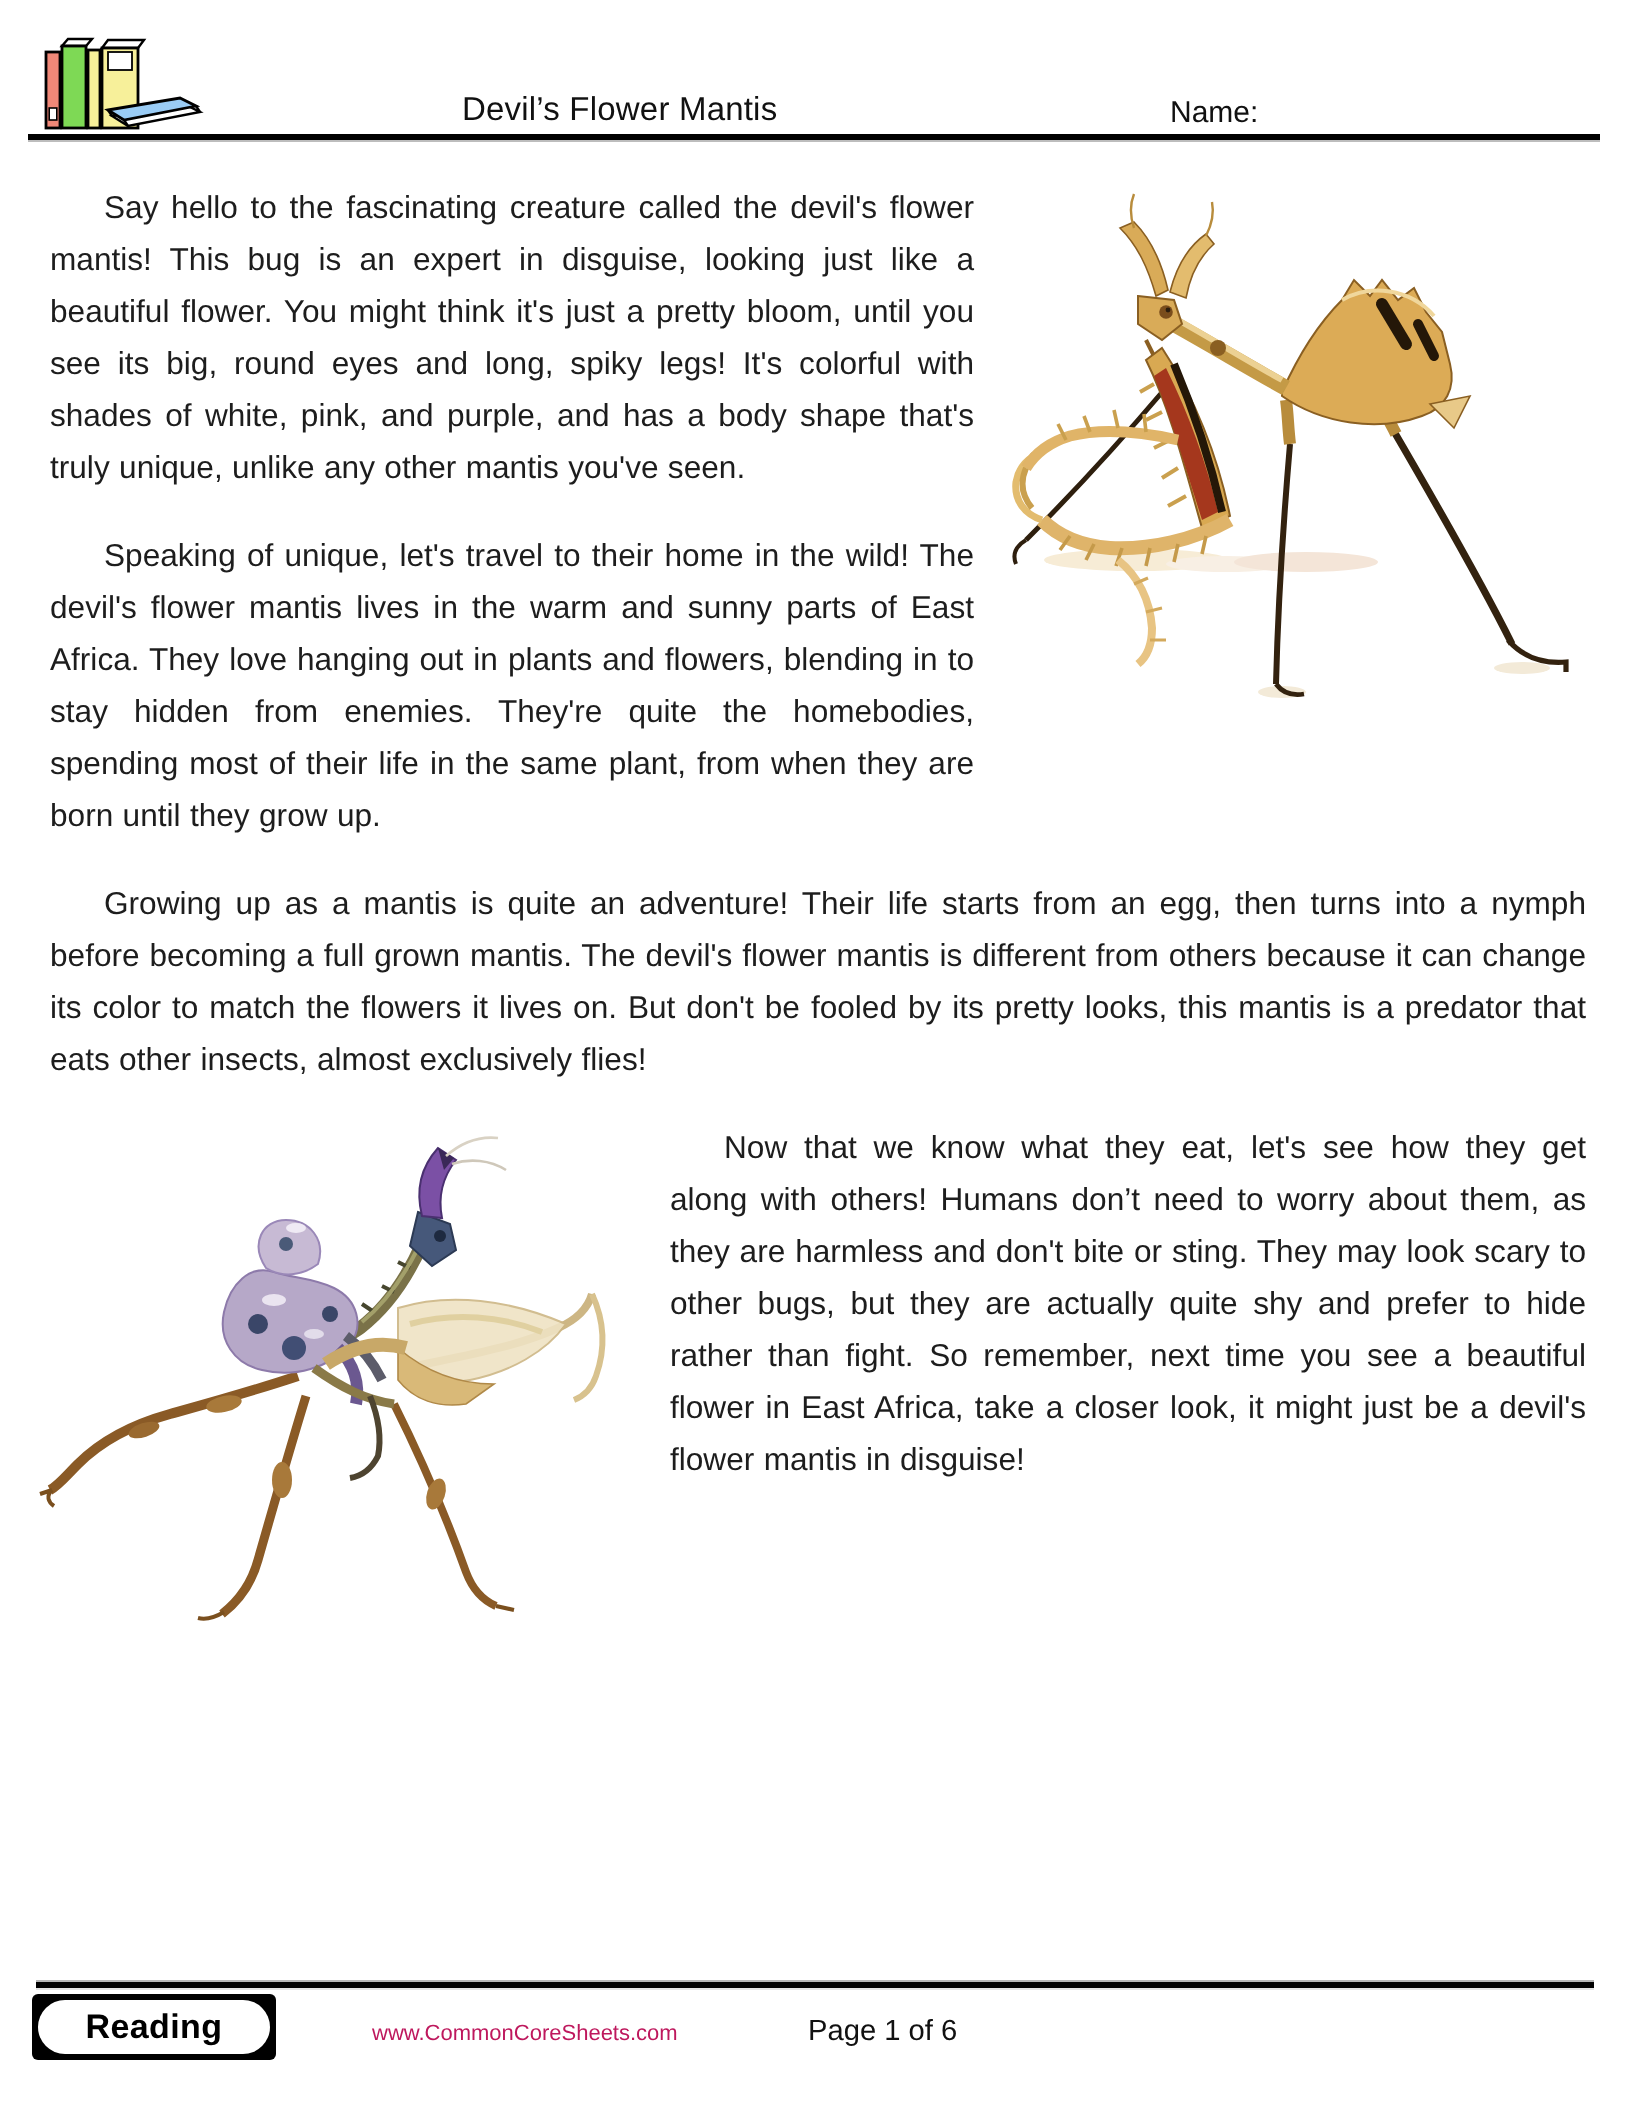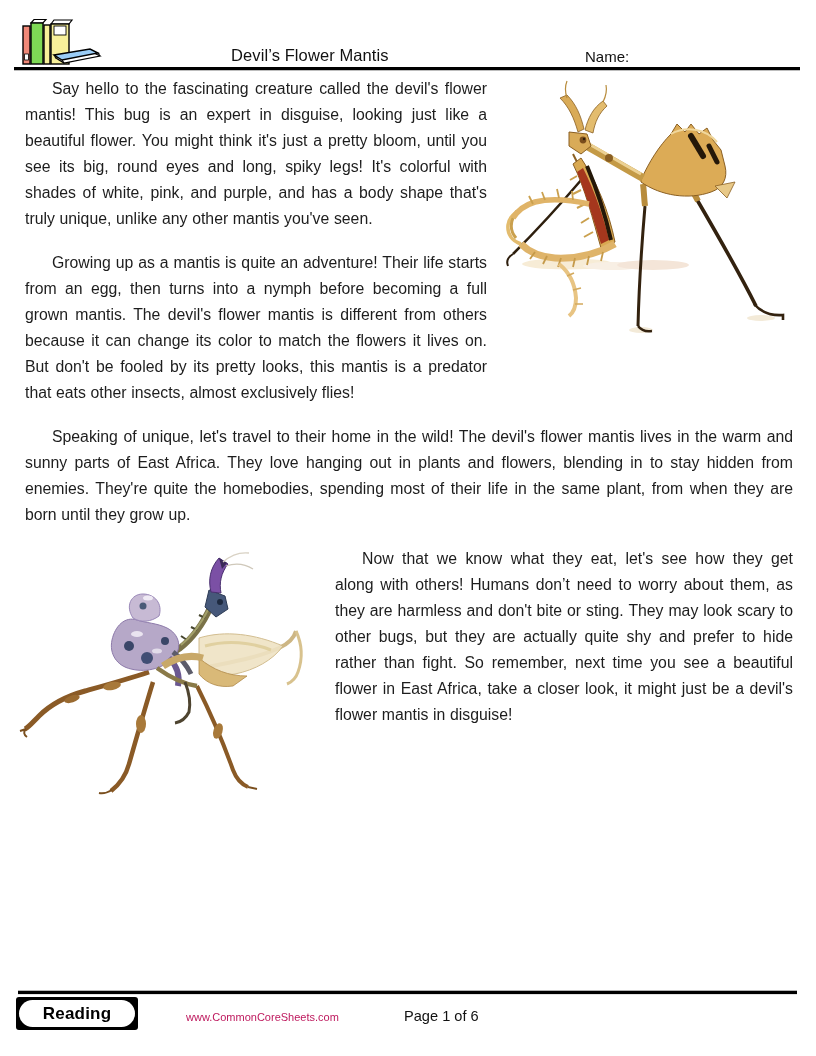--- a/index.html
+++ b/index.html
@@ -13,21 +13,21 @@
   .title{
     position:absolute;left:231px;top:46px;font-size:16.5px;font-weight:500;
     letter-spacing:.1px;color:#111;white-space:nowrap;
   }
   .name-label{position:absolute;left:585px;top:48px;font-size:15px;color:#111;text-align:center;}
   .header-rule{
     position:absolute;left:14px;top:67px;width:786px;height:4px;
     background:linear-gradient(to bottom,#000 0 3px,#bdbdbd 3px 4px);
   }
   
-  .content{position:absolute;left:25px;top:76px;width:768px;}
+  .content{position:absolute;left:25px;top:92px;width:768px;}
   .content p{
     margin:0 0 18px 0;font-size:15.8px;line-height:26px;text-align:justify;
     text-indent:27px;word-spacing:.3px;
   }
   .img-float-right{float:right;width:300px;height:287px;margin-left:6px;}
   .img-float-left{float:left;width:306px;height:258px;margin:0 12px 2px -8px;}
   .img-float-right svg,.img-float-left svg{display:block;}
   
   .footer-rule{
     position:absolute;left:18px;top:990px;width:779px;height:5px;
@@ -128,22 +128,22 @@
         <path d="M96,128 C78,124 58,122 42,126 c-10,3 -17,8 -22,16" stroke="#e0b468" stroke-width="5.5" fill="none"></path>
         <path d="M80,124 l-1,-9 M66,122 l-2,-9 M52,124 l-3,-8 M40,128 l-4,-8" stroke="#caa04e" stroke-width="1.8"></path>
         <path d="M20,142 c-3,7 -2,14 3,20" stroke="#caa04e" stroke-width="3" fill="none"></path>
 
         <path d="M66,188 c10,8 16,20 17,34 c0,8 -2,14 -7,18" stroke="#e8c483" stroke-width="4" fill="none"></path>
         <path d="M74,200 l7,-3 M80,214 l8,-2 M82,228 l8,0" stroke="#d3a95c" stroke-width="1.6"></path>
       </svg>
     </div>
 
     <p>Say hello to the fascinating creature called the devil's flower mantis! This bug is an expert in disguise, looking just like a beautiful flower. You might think it's just a pretty bloom, until you see its big, round eyes and long, spiky legs! It's colorful with shades of white, pink, and purple, and has a body shape that's truly unique, unlike any other mantis you've seen.</p>
+    <p>Speaking of unique, let's travel to their home in the wild! The devil's flower mantis lives in the warm and sunny parts of East Africa. They love hanging out in plants and flowers, blending in to stay hidden from enemies. They're quite the homebodies, spending most of their life in the same plant, from when they are born until they grow up.</p>
     <p>Growing up as a mantis is quite an adventure! Their life starts from an egg, then turns into a nymph before becoming a full grown mantis. The devil's flower mantis is different from others because it can change its color to match the flowers it lives on. But don't be fooled by its pretty looks, this mantis is a predator that eats other insects, almost exclusively flies!</p>
-    <p>Speaking of unique, let's travel to their home in the wild! The devil's flower mantis lives in the warm and sunny parts of East Africa. They love hanging out in plants and flowers, blending in to stay hidden from enemies. They're quite the homebodies, spending most of their life in the same plant, from when they are born until they grow up.</p>
 
     <div class="img-float-left">
       <svg viewBox="0 0 306 258" width="306" height="258" aria-hidden="true">
 
         <path d="M132,126 C108,134 86,140 68,145 C50,150 34,158 22,170 c-6,6 -10,11 -14,13" stroke="#8a5a26" stroke-width="5" fill="none"></path>
         <ellipse cx="95" cy="140" rx="9" ry="4" fill="#a8793a" transform="rotate(-12 95 140)"></ellipse>
         <ellipse cx="55" cy="153" rx="8" ry="3.5" fill="#9a6a30" transform="rotate(-18 55 153)"></ellipse>
         <path d="M9,183 c-3,3 -2,6 1,8 M9,183 l-6,2" stroke="#7a4f1e" stroke-width="2" fill="none"></path>
         <path d="M136,136 C128,162 120,190 112,218 c-3,11 -9,20 -18,27" stroke="#8a5a26" stroke-width="4.5" fill="none"></path>
         <ellipse cx="124" cy="178" rx="5" ry="9" fill="#a8793a"></ellipse>

